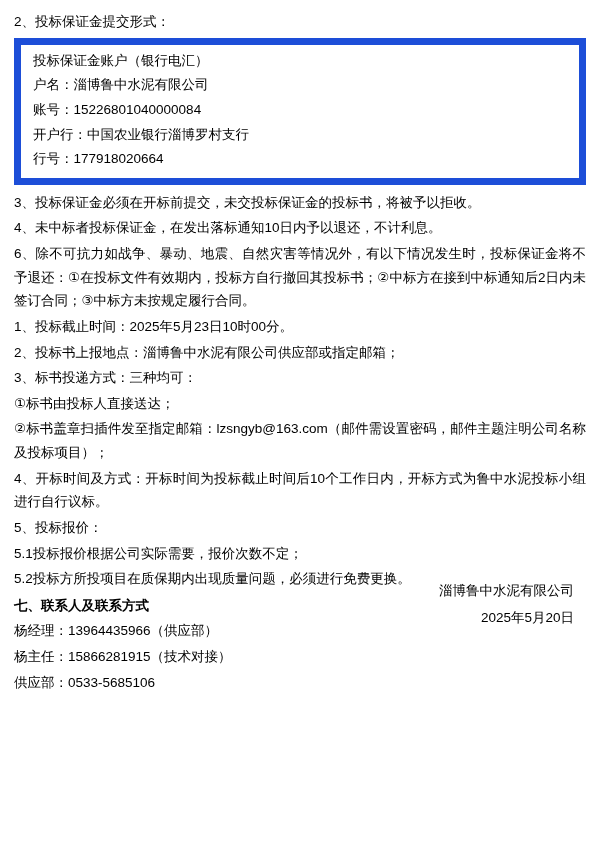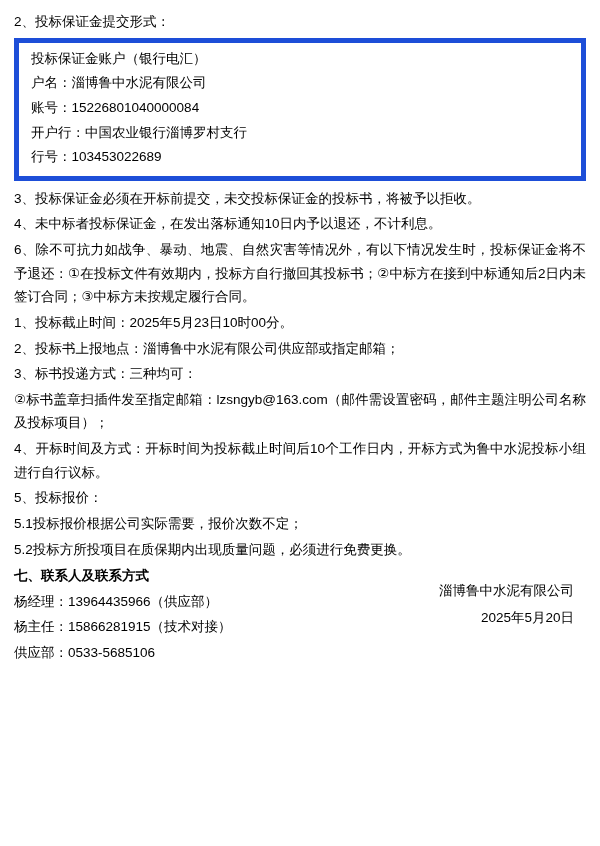--- a/index.html
+++ b/index.html
@@ -29,21 +29,21 @@
   }
   .para {
     margin: 0 0 2px 0;
     text-align: justify;
   }
   .heading {
     font-weight: bold;
     margin: 3px 0 2px 0;
   }
   .account-box {
-    border: 5px solid #1d4ed8;
+    border: 7px solid #1d4ed8;
     padding: 4px 8px 6px 8px;
     margin: 4px 0 6px 0;
     box-sizing: border-box;
   }
   .account-box .line {
     margin: 0 0 1px 0;
     padding-left: 4px;
   }
   .indent {
     padding-left: 0;
@@ -63,30 +63,31 @@
 
 <div class="page">
 
   <div class="line">2、投标保证金提交形式：</div>
 
   <div class="account-box">
     <div class="line">投标保证金账户（银行电汇）</div>
     <div class="line">户名：淄博鲁中水泥有限公司</div>
     <div class="line">账号：15226801040000084</div>
     <div class="line">开户行：中国农业银行淄博罗村支行</div>
-    <div class="line">行号：103453022689</div>
+    <div class="line">行号：177918020664</div>
   </div>
 
   <div class="para">3、投标保证金必须在开标前提交，未交投标保证金的投标书，将被予以拒收。</div>
   <div class="para">4、未中标者投标保证金，在发出落标通知10日内予以退还，不计利息。</div>
   <div class="para">6、除不可抗力如战争、暴动、地震、自然灾害等情况外，有以下情况发生时，投标保证金将不予退还：①在投标文件有效期内，投标方自行撤回其投标书；②中标方在接到中标通知后2日内未签订合同；③中标方未按规定履行合同。</div>
 
   <div class="para">1、投标截止时间：2025年5月23日10时00分。</div>
   <div class="para">2、投标书上报地点：淄博鲁中水泥有限公司供应部或指定邮箱；</div>
   <div class="para">3、标书投递方式：三种均可：</div>
+  <div class="para indent">①标书由投标人直接送达；</div>
   <div class="para indent">②标书盖章扫插件发至指定邮箱：lzsngyb@163.com（邮件需设置密码，邮件主题注明公司名称及投标项目）；</div>
   <div class="para">4、开标时间及方式：开标时间为投标截止时间后10个工作日内，开标方式为鲁中水泥投标小组进行自行议标。</div>
   <div class="para">5、投标报价：</div>
   <div class="para">5.1投标报价根据公司实际需要，报价次数不定；</div>
   <div class="para">5.2投标方所投项目在质保期内出现质量问题，必须进行免费更换。</div>
 
   <div class="heading">七、联系人及联系方式</div>
   <div class="para">杨经理：13964435966（供应部）</div>
   <div class="para">杨主任：15866281915（技术对接）</div>
   <div class="para">供应部：0533-5685106</div>

